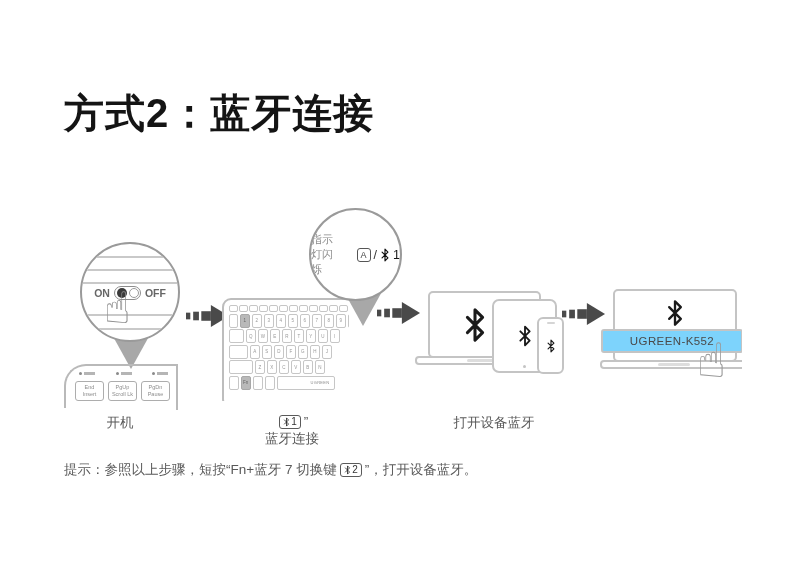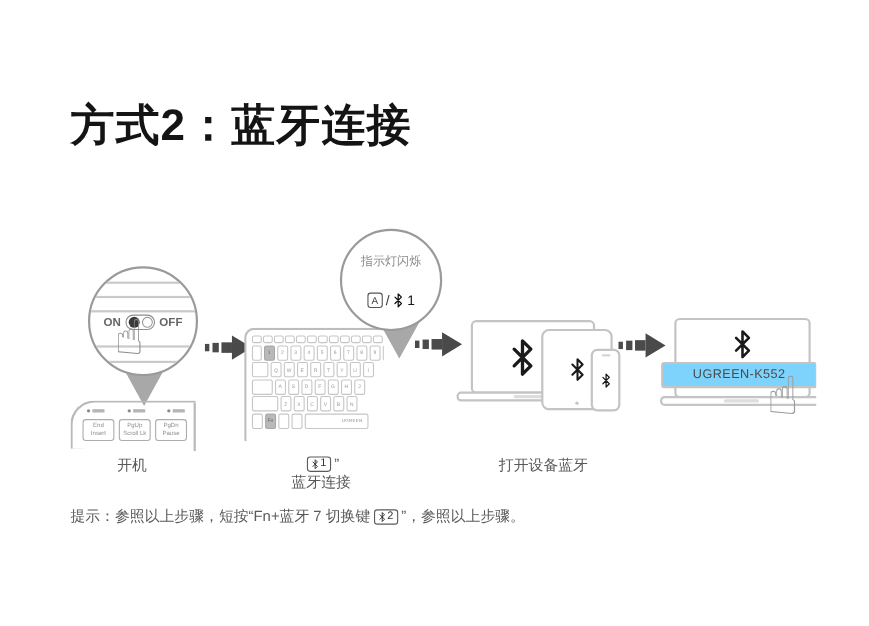--- a/index.html
+++ b/index.html
@@ -14,21 +14,21 @@
   .cap{position:absolute;font-size:13.5px;color:#595959;text-align:center;line-height:17px;}
   .cap1{left:68px;top:414px;width:104px;}
   .cap2{left:188px;top:413px;width:208px;}
   .cap3{left:420px;top:414px;width:148px;}
   .cap4{left:588px;top:414px;width:168px;}
   .cap .line{display:flex;align-items:center;justify-content:center;white-space:nowrap;}
 
   
   .lens{position:absolute;border:2px solid #9a9a9a;border-radius:50%;background:#fff;overflow:hidden;box-sizing:border-box;}
   .lens1{left:80px;top:242px;width:100px;height:100px;z-index:3;}
-  .lens2{left:309px;top:208px;width:93px;height:93px;z-index:3;display:flex;flex-direction:column;align-items:center;justify-content:center;gap:21px;}
+  .lens2{left:309px;top:208px;width:93px;height:93px;z-index:3;display:flex;flex-direction:row;align-items:center;justify-content:center;gap:21px;}
   .hline{position:absolute;left:0;right:0;height:2px;background:#c9c9c9;}
   .toggle-row{position:absolute;top:42px;left:0;right:0;display:flex;align-items:center;justify-content:center;gap:4px;
               font-size:10.5px;font-weight:600;color:#666;}
   .pill{width:27px;height:14px;border:1.5px solid #8d8d8d;border-radius:8px;position:relative;background:#fff;box-sizing:border-box;}
   .knob-ghost{position:absolute;right:1px;top:0.5px;width:10px;height:10px;border:1.5px solid #9a9a9a;border-radius:50%;box-sizing:border-box;}
   .knob{position:absolute;left:2px;top:0.5px;width:10px;height:10px;background:#3a3a3a;border-radius:50%;}
   .hand{position:absolute;color:#8f8f8f;user-select:none;line-height:1;}
   .hand1{left:22px;top:42px;font-size:44px;}
   .hand4{left:697px;top:337px;font-size:48px;color:#9a9a9a;z-index:4;}
 
@@ -302,16 +302,16 @@
   <div class="hand hand4">☝</div>
 
   <div class="tip">
     <span>提示：参照以上步骤，短按“Fn+蓝牙 7 切换键</span>
     <span class="badge">
       <svg class="btsvg">
           <use href="#bt"></use>
         </svg>
       <span>2</span>
     </span>
-    <span>”，参照以上步骤。</span>
+    <span>”，打开设备蓝牙。</span>
   </div>
 
 </div>
 
 </body></html>

